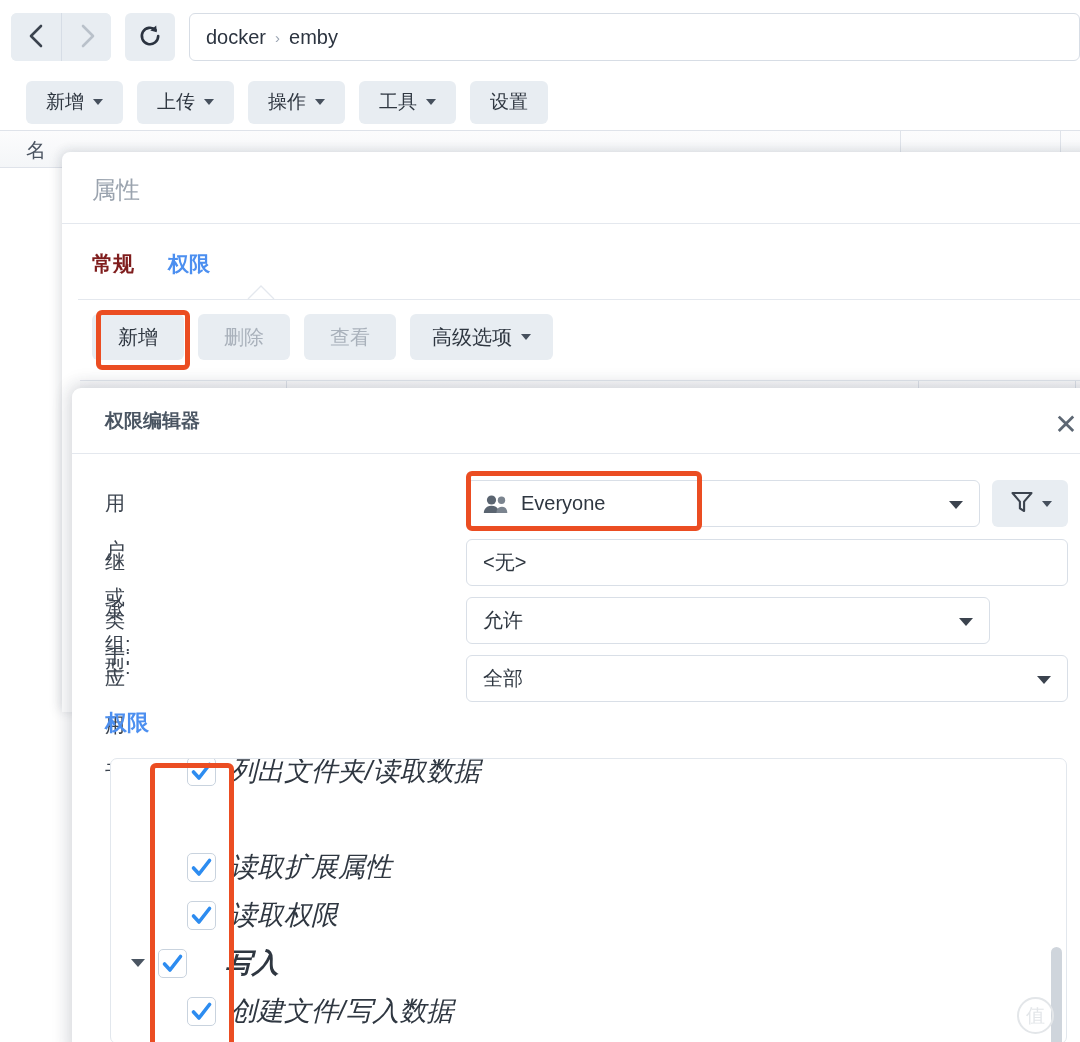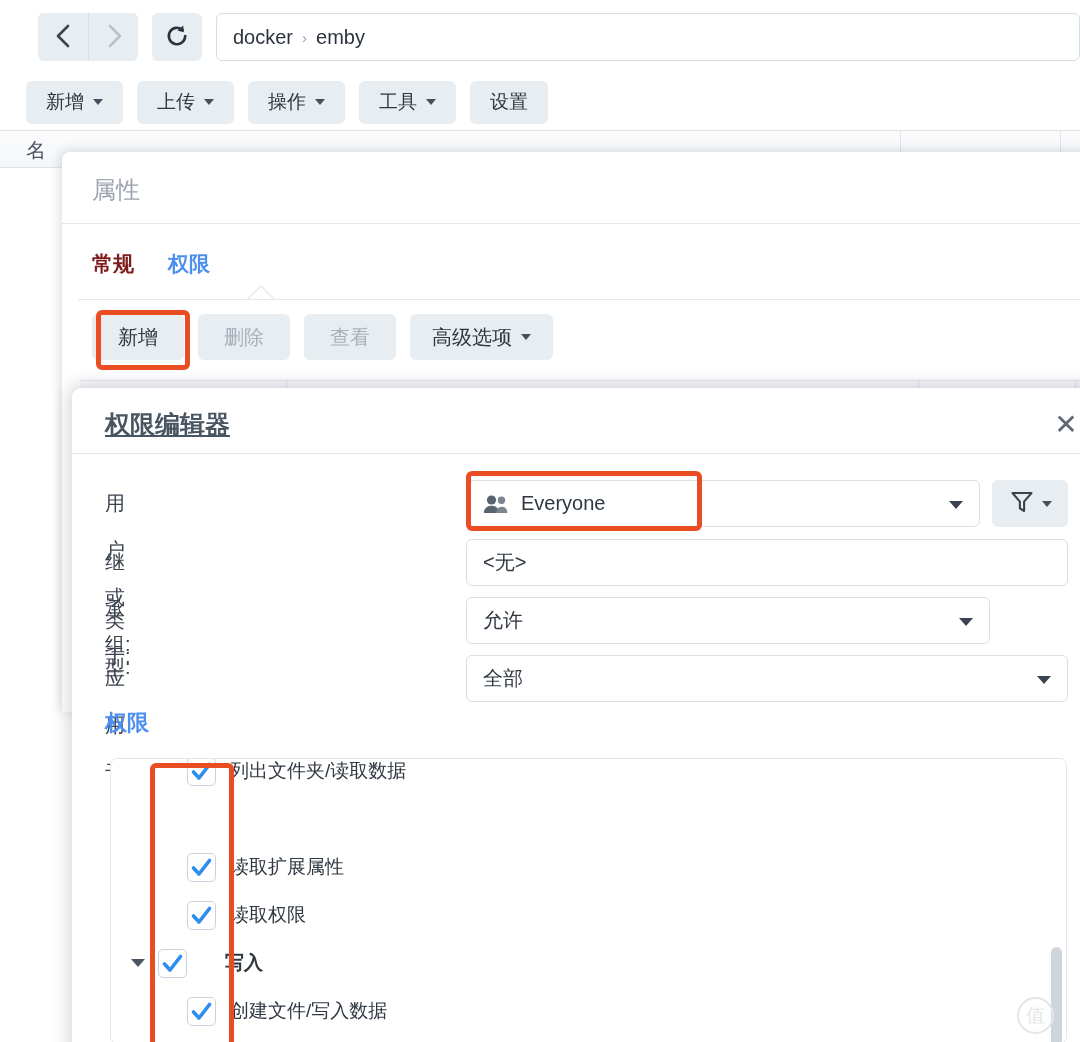--- a/index.html
+++ b/index.html
@@ -11,21 +11,21 @@
     -webkit-font-smoothing: antialiased;
   }
   #root { position: relative; width: 1080px; height: 1042px; overflow: hidden; background:#fff; }
 
   
   .fm-toolbar-row {
     position: absolute; left: 0; right: 0;
     display: flex; align-items: center;
     box-sizing: border-box;
   }
-  .nav-row { top: 0; height: 74px; padding-left: 38px; }
+  .nav-row { top: 0; height: 74px; padding-left: 11px; }
   .tool-row { top: 74px; height: 57px; padding-left: 26px; border-bottom: 1px solid #dfe3ea; }
 
   .navgrp { display: flex; background:#e8edf2; border-radius: 6px; overflow:hidden; margin-right: 14px; }
   .navbtn {
     width: 50px; height: 48px; display:flex; align-items:center; justify-content:center;
     background: #e8edf2; border: none; cursor: pointer;
   }
   .navbtn + .navbtn { border-left: 1px solid #d6dde6; }
   .navbtn.refresh { border-radius: 6px; margin-right: 14px; }
   .chev { display:block; }
@@ -90,21 +90,21 @@
     background: linear-gradient(#fcfcfd,#f4f6f8);
     border-top:1px solid #e4e8ee; border-bottom:1px solid #e4e8ee;
   }
 
   
   .pe-dialog {
     position:absolute; left: 72px; top: 388px; width: 1030px; height: 670px;
     background:#fff; border-radius: 9px 0 0 0;
     box-shadow: 0 -4px 18px rgba(40,50,70,.13), -4px 0 18px rgba(40,50,70,.10);
   }
-  .pe-title { position:absolute; left: 33px; top: 20px; font-size: 25px; font-weight:bold; color:#4a5562;text-decoration:underline; }
+  .pe-title { position:absolute; left: 33px; top: 20px; font-size: 19px; font-weight:bold; color:#4a5562; }
   .pe-close {
     position:absolute; right: 14px; top: 14px; width: 44px; height:44px;
     display:flex; align-items:center; justify-content:center; cursor:pointer;
     font-size: 28px; color:#5d6773; font-weight: 300;
   }
   .pe-hr { position:absolute; left:0; right:0; top: 65px; height:1px; background:#e4e8ee; }
 
   .frow { position:absolute; left: 0; height: 47px; }
   .flabel { position:absolute; left: 33px; font-size: 20px; color:#3b434e; line-height: 47px; }
   .fctrl {
@@ -128,21 +128,21 @@
   .perm-list {
     position:absolute; left: 38px; top: 370px; width: 955px; height: 284px;
     border: 1px solid #e2e7ed; border-radius: 7px; background:#fff; overflow:hidden;
   }
   .p-item { position:absolute; left:0; height: 48px; display:flex; align-items:center; }
   .cbx {
     width: 29px; height: 29px; border-radius: 5px; border:1px solid #c9d3de; background:#fff;
     position:relative; flex: none; box-sizing:border-box;
   }
   .cbx svg { position:absolute; left:2px; top:2px; }
-  .p-label { font-size: 19px; color:#2f3741; margin-left: 14px; white-space:nowrap; }
+  .p-label { font-size: 27px; color:#2f3741; margin-left: 14px; white-space:nowrap;font-style:italic; }
   .p-label.bold { font-weight:bold;margin-left:38px; }
   .tri {
     width:0;height:0;border-left:7px solid transparent;border-right:7px solid transparent;
     border-top:8px solid #4a5562; flex:none;
   }
 
   .scroll-track { position:absolute; right: 4px; top: 6px; bottom: 6px; width: 11px; }
   .scroll-thumb {
     position:absolute; right: 0; width: 11px; border-radius: 6px; background:#cfd5dc;
   }

